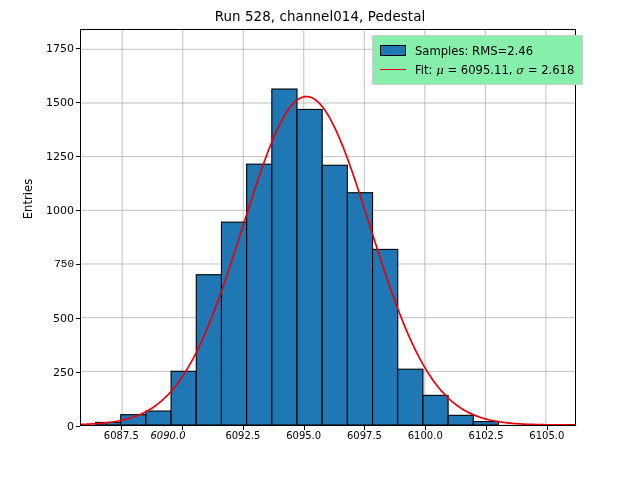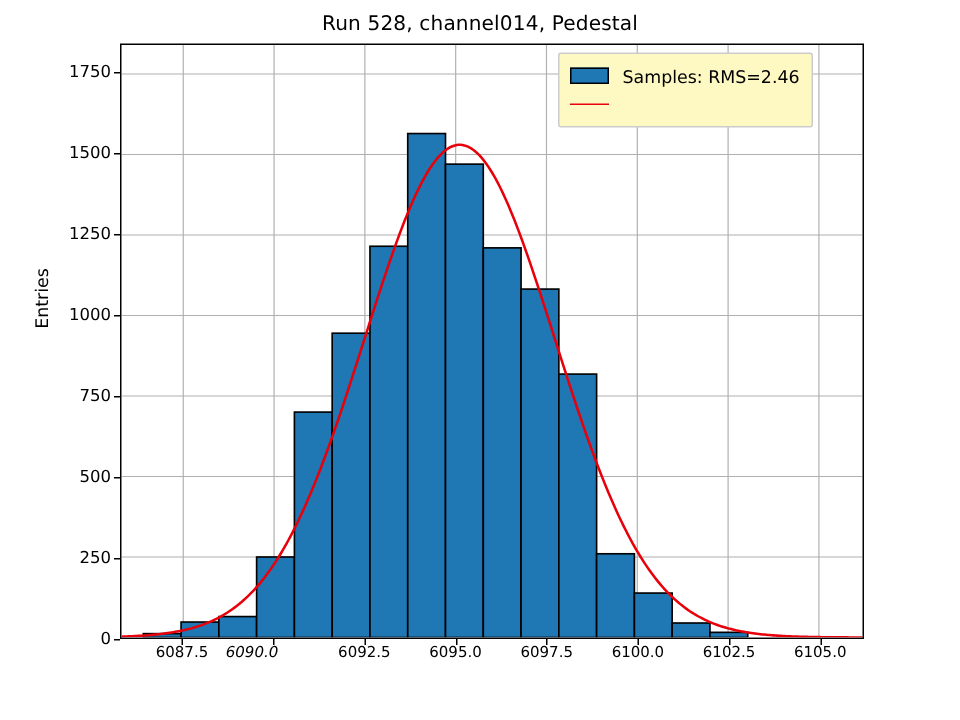--- a/index.html
+++ b/index.html
@@ -51,21 +51,21 @@
   #ylabel{
     position:absolute;left:-62px;top:192px;width:180px;
     text-align:center;font-size:11.6px;color:#000;
     transform:rotate(-90deg);transform-origin:center center;
   }
 
   
   #legend{
     position:absolute;left:372px;top:35px;
     box-sizing:border-box;
-    background:#fef9c3;
+    background:#86efac;
     border:0.9px solid #cccccc;
     border-radius:2px;
     padding:5px 8px 5px 7px;
     box-shadow:0 0 0 0 rgba(0,0,0,0);
     font-size:11.6px;color:#000;
   }
   .legrow{display:flex;align-items:center;height:19px;white-space:nowrap;}
   .legpatch{
     width:26px;height:11px;margin-right:9px;flex:0 0 auto;
     background:#1f77b4;border:1.05px solid #000;box-sizing:border-box;
@@ -139,36 +139,37 @@
       <div class="xtick" style="left: 486.039px;">6102.5</div>
       <div class="xtickmark" style="left: 546.824px;"></div>
       <div class="xtick" style="left: 546.824px;">6105.0</div>
       <div class="ytickmark" style="top: 426px;"></div>
       <div class="ytick" style="top: 426px;">0</div>
       <div class="ytickmark" style="top: 372.06px;"></div>
       <div class="ytick" style="top: 372.06px;">250</div>
       <div class="ytickmark" style="top: 318.12px;"></div>
       <div class="ytick" style="top: 318.12px;">500</div>
       <div class="ytickmark" style="top: 264.179px;"></div>
-      <div class="ytick" style="top: 264.179px;">750</div>
+      <div class="ytick" style="top: 264.179px; font-family: Liberation Mono, monospace;">750</div>
       <div class="ytickmark" style="top: 210.239px;"></div>
       <div class="ytick" style="top: 210.239px;">1000</div>
       <div class="ytickmark" style="top: 156.299px;"></div>
       <div class="ytick" style="top: 156.299px;">1250</div>
       <div class="ytickmark" style="top: 102.359px;"></div>
       <div class="ytick" style="top: 102.359px;">1500</div>
       <div class="ytickmark" style="top: 48.4185px;"></div>
       <div class="ytick" style="top: 48.4185px;">1750</div>
     </div>
 
   <div id="ylabel">Entries</div>
 
   <div id="legend">
     <div class="legrow">
       <span class="legpatch"></span>
       <span class="legtext">Samples: RMS=2.46</span>
     </div>
     <div class="legrow">
       <span class="legline"></span>
+      <span class="legtext"><span>Fit: </span><span class="mathi">μ</span><span> = 6095.11, </span><span class="mathi">σ</span><span> = 2.618</span></span>
     </div>
   </div>
 
 </div>
 
 </body></html>

